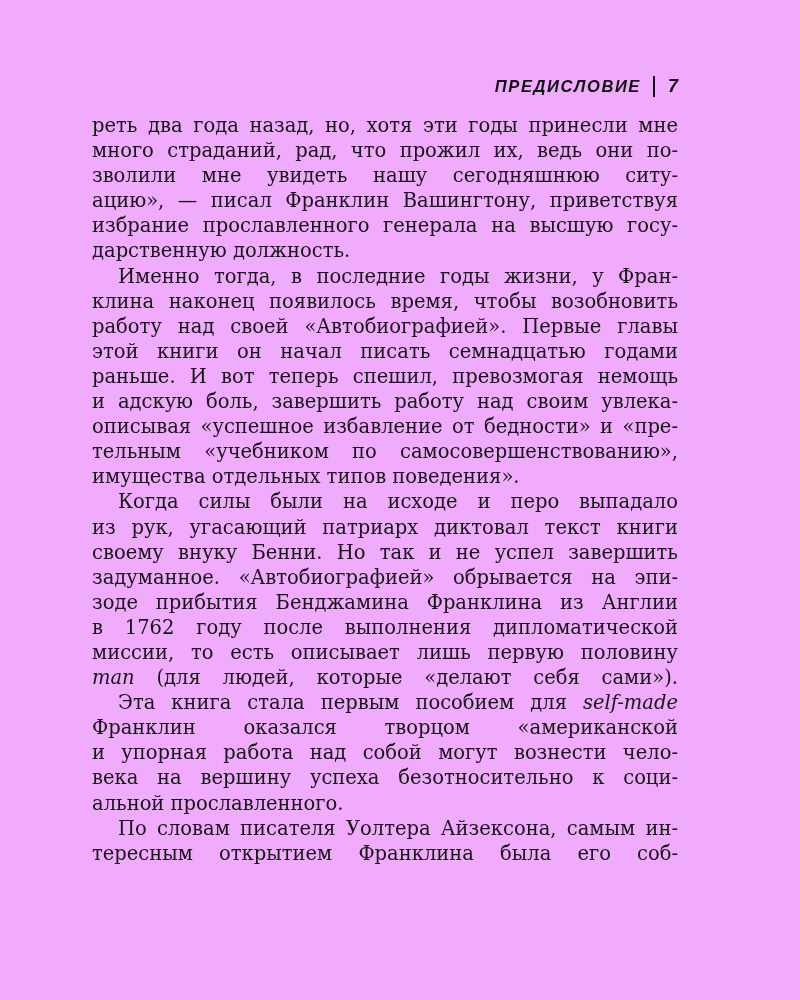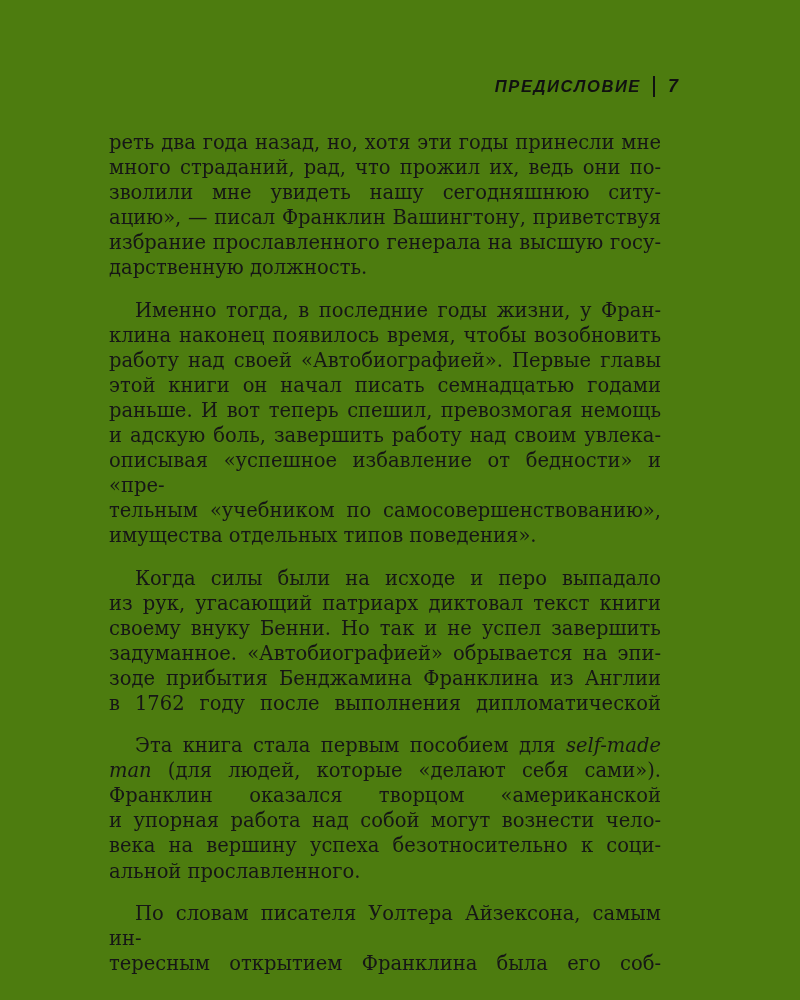--- a/index.html
+++ b/index.html
@@ -1,21 +1,21 @@
 <!DOCTYPE html>
 <html><head>
 <meta charset="utf-8">
 <style>
   * { margin: 0; padding: 0; box-sizing: border-box; }
   html, body { background: #ffffff; }
   .page {
     position: relative;
     width: 800px;
     height: 1000px;
-    background: #4d7c0f;
+    background: #f0abfc;
     overflow: hidden;
     font-family: "DejaVu Serif", serif;
     color: #161616;
   }
   .running-header {
     position: absolute;
     top: 76px;
     left: 92px;
     width: 586px;
     display: flex;
@@ -43,21 +43,21 @@
     color: #111111;
   }
   .text-block {
     position: absolute;
     top: 113px;
     left: 92px;
     width: 586px;
     font-size: 19.5px;
     line-height: 25.1px;
   }
-  .para { margin: 17px; }
+  .para { margin: 0; }
   .line {
     text-align: justify;
     text-align-last: justify;
     white-space: normal;
     overflow: hidden;
   }
   .line.final { text-align-last: left; }
   .line.indent { text-indent: 26px; }
   .line i { font-style: italic; }
 </style>
@@ -92,24 +92,25 @@
         <div class="line"><span>тельным «учебником по самосовершенствованию»,</span></div>
         <div class="line final"><span>имущества отдельных типов поведения».</span></div>
       </div>
       <div class="para">
         <div class="line indent"><span>Когда силы были на исходе и перо выпадало</span></div>
         <div class="line"><span>из рук, угасающий патриарх диктовал текст книги</span></div>
         <div class="line"><span>своему внуку Бенни. Но так и не успел завершить</span></div>
         <div class="line"><span>задуманное. «Автобиографией» обрывается на эпи-</span></div>
         <div class="line"><span>зоде прибытия Бенджамина Франклина из Англии</span></div>
         <div class="line"><span>в 1762 году после выполнения дипломатической</span></div>
+        <div class="line"><span>миссии, то есть описывает лишь первую половину</span></div>
       </div>
       <div class="para">
+        <div class="line"><i>man</i><span> (для людей, которые «делают себя сами»).</span></div>
         <div class="line indent"><span>Эта книга стала первым пособием для </span><i>self-made</i></div>
-        <div class="line"><i>man</i><span> (для людей, которые «делают себя сами»).</span></div>
         <div class="line"><span>Франклин оказался творцом «американской</span></div>
         <div class="line"><span>и упорная работа над собой могут вознести чело-</span></div>
         <div class="line"><span>века на вершину успеха безотносительно к соци-</span></div>
         <div class="line final"><span>альной прославленного.</span></div>
       </div>
       <div class="para">
         <div class="line indent"><span>По словам писателя Уолтера Айзексона, самым ин-</span></div>
         <div class="line"><span>тересным открытием Франклина была его соб-</span></div>
       </div>
     </div>

